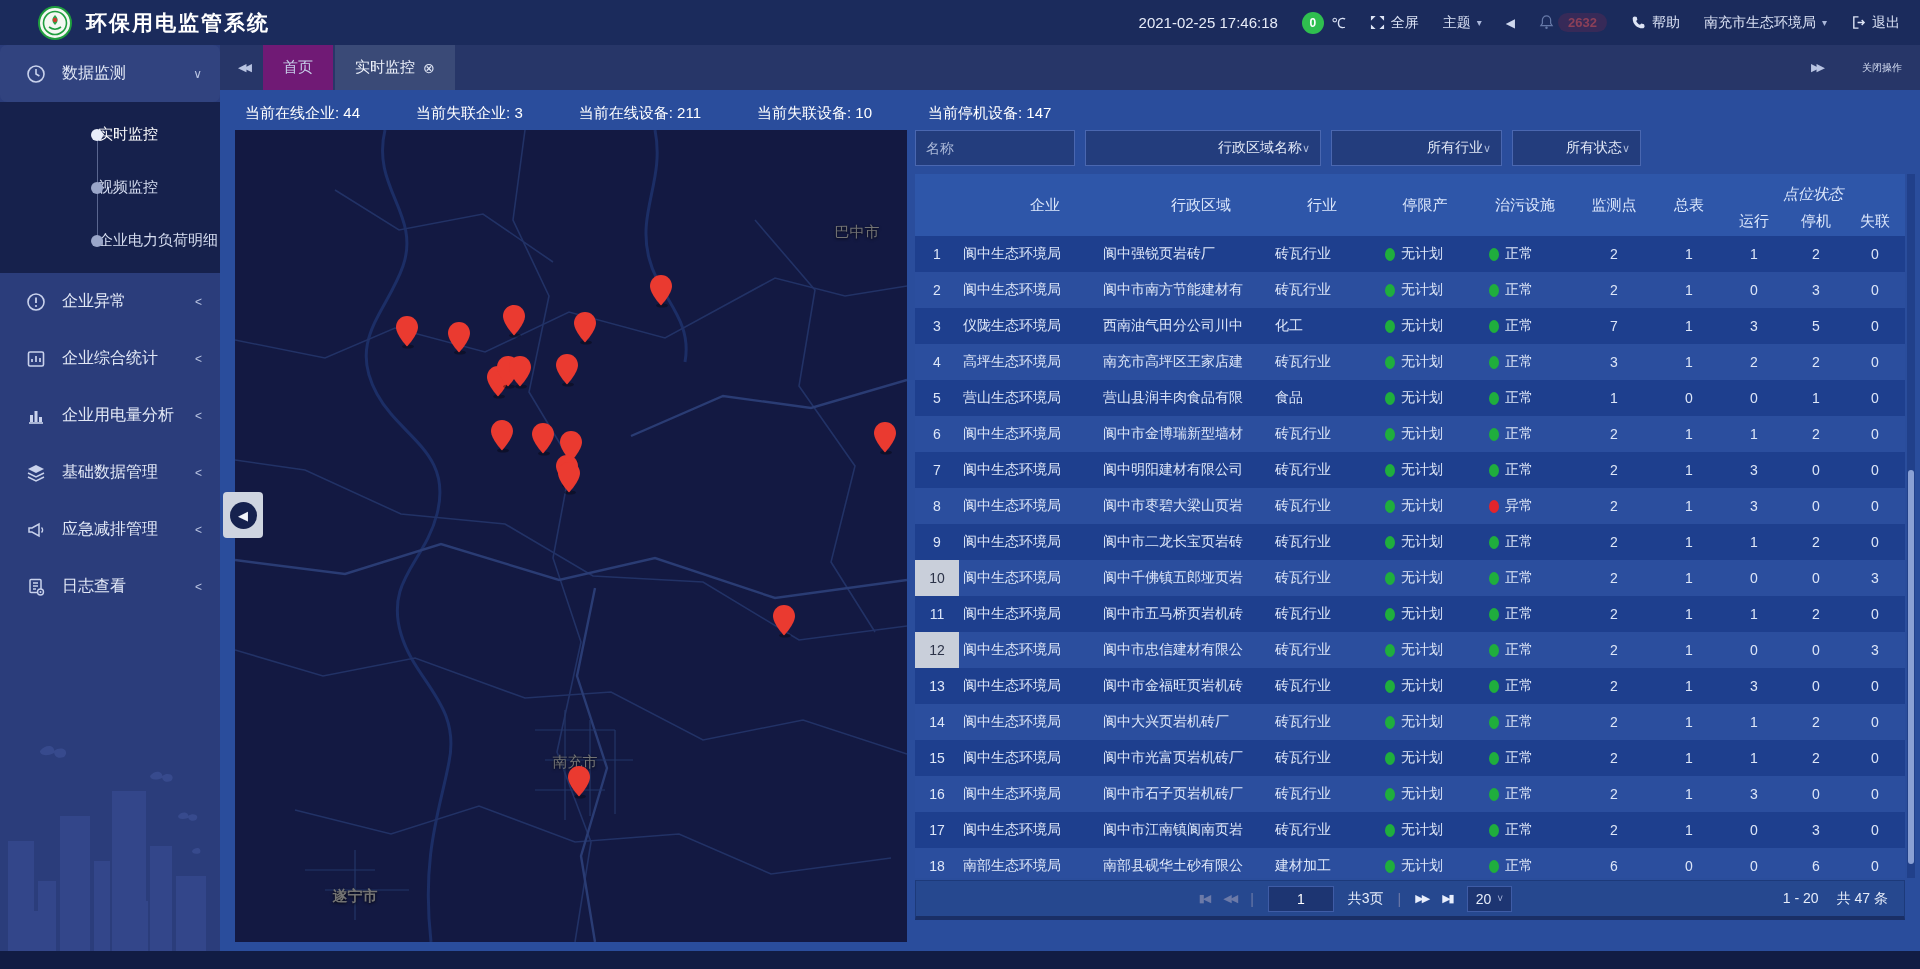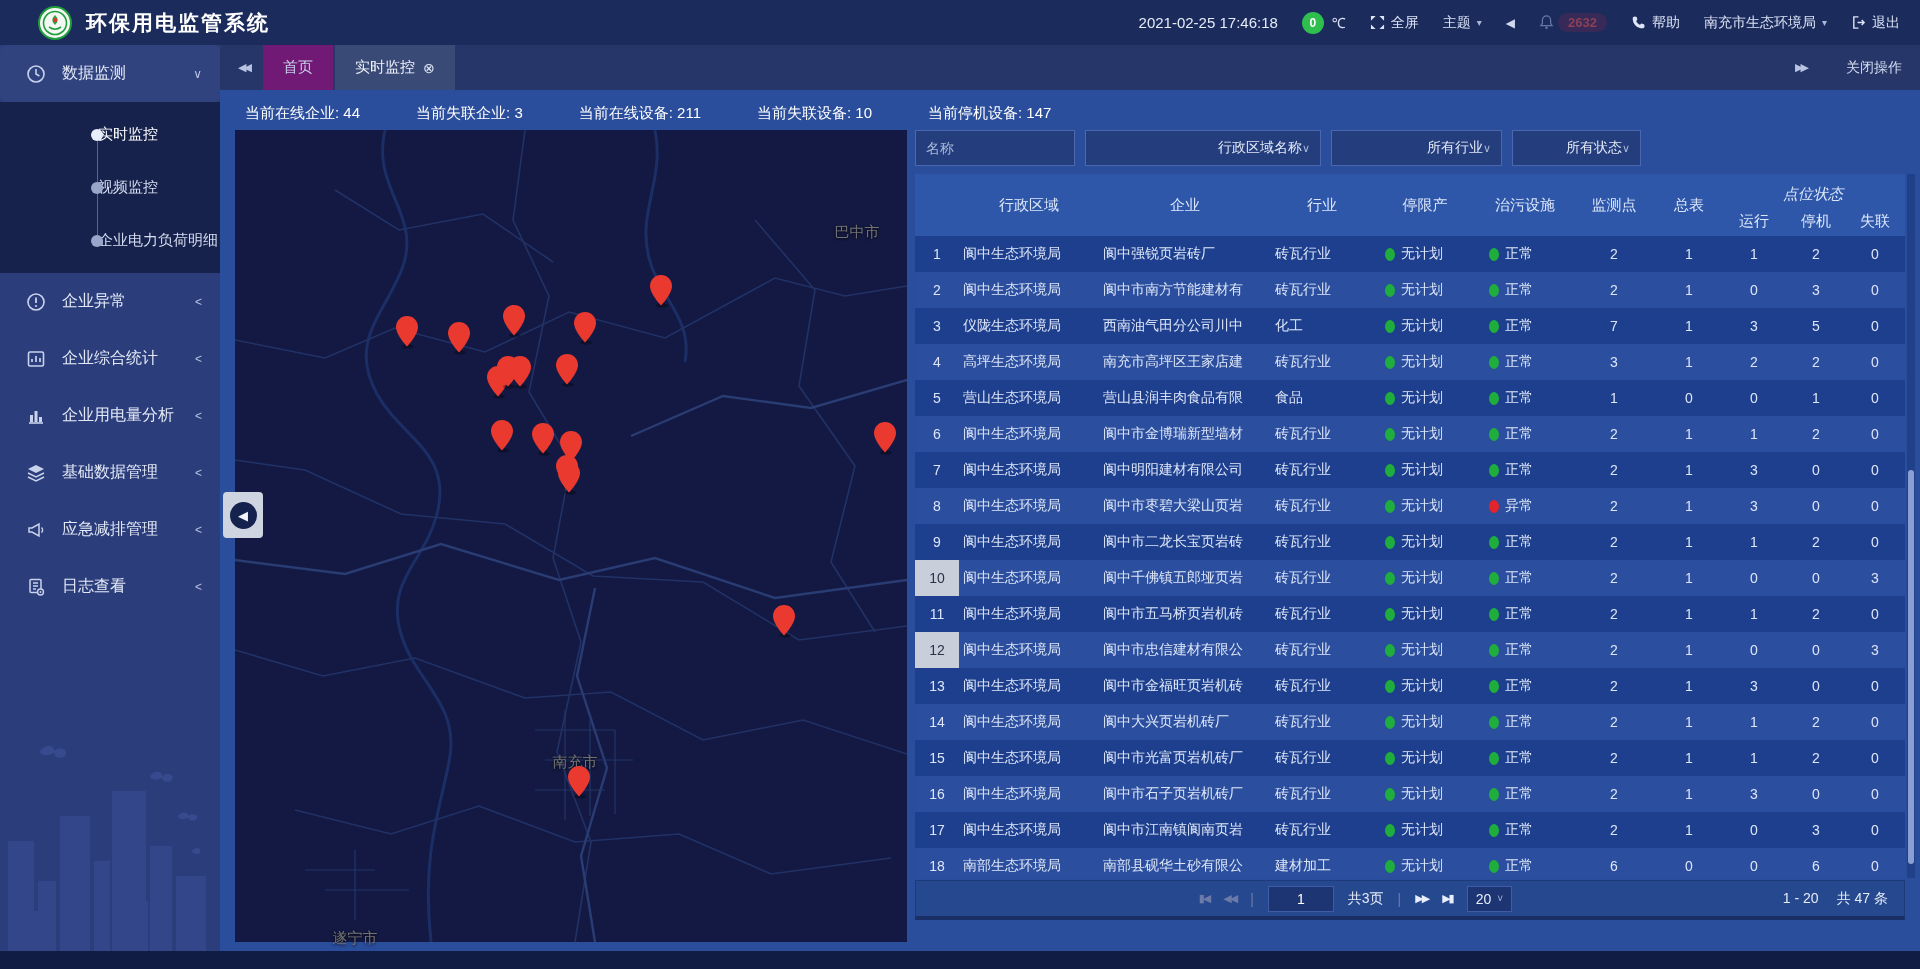--- a/index.html
+++ b/index.html
@@ -43,21 +43,21 @@
 
   
   .main { flex:1 1 auto; display:flex; flex-direction:column; min-width:0; }
   .tabbar { height:45px; flex:0 0 45px; background:#273668; display:flex; align-items:center; padding:0 18px; color:#cdd6ee; }
   .tab-scroll { font-size:11px; letter-spacing:-3px; color:#b9c4e2; cursor:pointer; margin-right:14px; }
   .tabs { display:flex; align-self:stretch; align-items:stretch; }
   .tab { display:flex; align-items:center; gap:8px; padding:0 20px; font-size:15px; background:#701a75; color:#c6cfe8; margin-right:2px; cursor:pointer; }
   .tab.active { background:#3a4a77; color:#eef2fb; }
   .tab .tab-close { font-size:14px; color:#dfe5f4; }
   .tabbar-right { margin-left:auto; display:flex; align-items:center; gap:26px; }
-  .close-ops { font-size:14px; color:#d3dcf1; cursor:pointer; }
+  .close-ops { font-size:10px; color:#d3dcf1; cursor:pointer; }
 
   .content { flex:1 1 auto; background:#2a4d9c; padding:6px 15px 0 15px; position:relative; min-height:0; }
   .statsbar { height:34px; display:flex; align-items:center; gap:56px; padding-left:10px; color:#ffffff; font-size:15px; }
   .stat span { white-space:nowrap; }
 
   .content-row { display:flex; gap:8px; align-items:flex-start; }
 
   
   .map-panel { width:672px; height:812px; flex:0 0 672px; background:#131942; position:relative; overflow:visible; }
   .map-bg { position:absolute; inset:0; }
@@ -337,21 +337,21 @@
                 <path d="M672 250l-96 28-88-12-92 40"></path>
               </g>
               <g fill="none" stroke="#233668" stroke-width="1.2">
                 <path d="M300 600h80M310 630h88M300 660h70M330 580v110M355 590v96M380 600v84"></path>
                 <path d="M70 740h70M90 760h84M120 720v70"></path>
               </g>
             </svg>
             <div id="maplabels">
                 <span class="map-label" style="left: 622px; top: 102px;">巴中市</span>
                 <span class="map-label" style="left: 340px; top: 632px;">南充市</span>
-                <span class="map-label" style="left: 120px; top: 808px;">遂宁市</span>
+                <span class="map-label" style="left: 120px; top: 766px; font-weight: bold;">遂宁市</span>
               </div>
             <div id="pins">
                 <div class="pin" style="left: 159px; top: 185px;"><svg width="26" height="34" viewBox="0 0 26 34">
                     <ellipse cx="14" cy="31.5" rx="6" ry="2" fill="rgba(0,0,0,.35)"></ellipse>
                     <path d="M13 1C6.9 1 2 5.9 2 12c0 8 11 19.5 11 19.5S24 20 24 12C24 5.9 19.1 1 13 1z" fill="#ea3a30"></path>
                   </svg></div>
                 <div class="pin" style="left: 211px; top: 191px;"><svg width="26" height="34" viewBox="0 0 26 34">
                     <ellipse cx="14" cy="31.5" rx="6" ry="2" fill="rgba(0,0,0,.35)"></ellipse>
                     <path d="M13 1C6.9 1 2 5.9 2 12c0 8 11 19.5 11 19.5S24 20 24 12C24 5.9 19.1 1 13 1z" fill="#ea3a30"></path>
                   </svg></div>
@@ -436,22 +436,22 @@
               </div>
               <div class="f-box f-select f-status">
                 <span>所有状态</span>
                   <span class="arrow">∨</span>
               </div>
             </div>
 
             <div class="table">
               <div class="thead">
                 <div class="th c0"></div>
+                <div class="th c2">企业</div>
                 <div class="th c1">行政区域</div>
-                <div class="th c2">企业</div>
                 <div class="th c3">行业</div>
                 <div class="th c4">停限产</div>
                 <div class="th c5">治污设施</div>
                 <div class="th c6">监测点</div>
                 <div class="th c7">总表</div>
                 <div class="th-group" style="width:180px">
                   <div class="th-group-title">点位状态</div>
                   <div class="th-group-sub">
                     <span class="c8">运行</span>
                     <span class="c9">停机</span>

